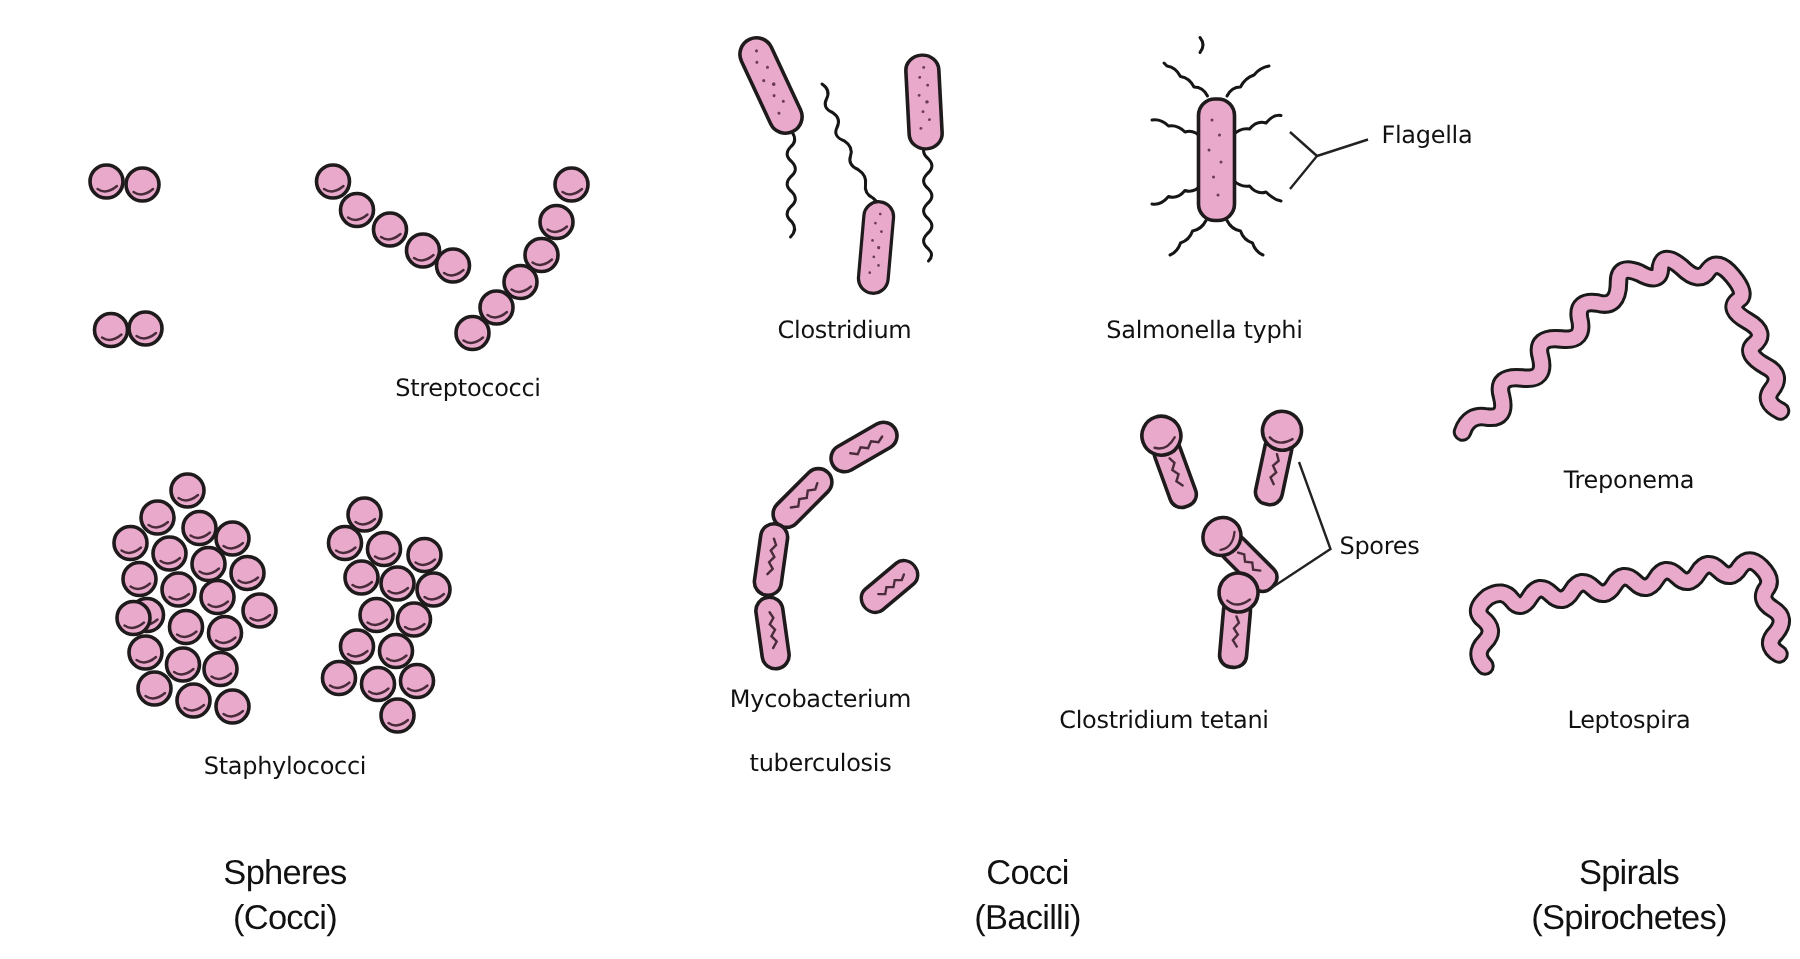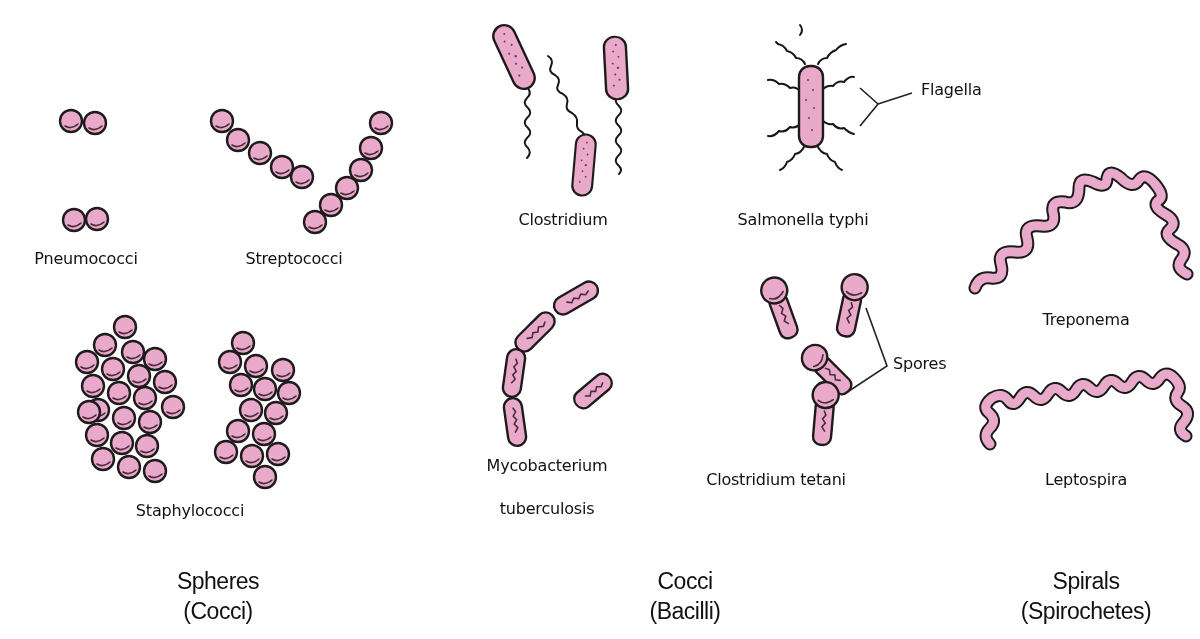--- a/index.html
+++ b/index.html
@@ -165,34 +165,33 @@
     <path class="spiral-out" d="M 975 288 q 4 -12 16 -10 q 14 2 10 -14 q -4 -14 14 -12 q 16 2 12 -14 q -4 -14 14 -12 q 16 2 12 -14 q -2 -12 12 -10 q 14 4 14 -14 q 0 -12 14 -6 q 14 8 14 -4 q 2 -10 14 0 q 12 12 18 2 q 6 -8 16 4 q 10 12 4 16 q -8 6 6 14 q 14 8 4 16 q -6 6 8 14 q 12 6 4 16 q -6 8 6 14"></path>
     <path class="spiral-in" d="M 975 288 q 4 -12 16 -10 q 14 2 10 -14 q -4 -14 14 -12 q 16 2 12 -14 q -4 -14 14 -12 q 16 2 12 -14 q -2 -12 12 -10 q 14 4 14 -14 q 0 -12 14 -6 q 14 8 14 -4 q 2 -10 14 0 q 12 12 18 2 q 6 -8 16 4 q 10 12 4 16 q -8 6 6 14 q 14 8 4 16 q -6 6 8 14 q 12 6 4 16 q -6 8 6 14"></path>
   </g>
 
   <g>
     <path class="spiral-out" d="M 990 444 q -8 -8 0 -16 q 8 -8 -2 -16 q -6 -6 4 -14 q 10 -6 16 2 q 6 8 12 -2 q 6 -10 14 -2 q 8 8 14 -2 q 6 -10 14 -2 q 8 8 14 -2 q 6 -10 14 -2 q 8 8 14 -2 q 6 -10 14 -2 q 8 8 14 -2 q 6 -10 14 -2 q 8 8 14 -2 q 6 -8 14 0 q 8 8 4 14 q -6 8 4 14 q 10 6 2 16 q -8 8 2 14"></path>
     <path class="spiral-in" d="M 990 444 q -8 -8 0 -16 q 8 -8 -2 -16 q -6 -6 4 -14 q 10 -6 16 2 q 6 8 12 -2 q 6 -10 14 -2 q 8 8 14 -2 q 6 -10 14 -2 q 8 8 14 -2 q 6 -10 14 -2 q 8 8 14 -2 q 6 -10 14 -2 q 8 8 14 -2 q 6 -10 14 -2 q 8 8 14 -2 q 6 -8 14 0 q 8 8 4 14 q -6 8 4 14 q 10 6 2 16 q -8 8 2 14"></path>
   </g>
 </svg>
 
-  <div class="lbl center" style="left:86px; top:245px;">Pneumococci</div>
-  <div class="lbl center" style="left:294px; top:245px;">Streptococci</div>
+  <div class="lbl center" style="left:312px; top:245px;">Streptococci</div>
   <div class="lbl center" style="left:190px; top:497px;text-align:right;">Staphylococci</div>
   <div class="lbl center" style="left:563px; top:206px;">Clostridium</div>
   <div class="lbl center" style="left:803px; top:206px;">Salmonella typhi</div>
   <div class="lbl" style="left:921px; top:76px;">Flagella</div>
   <div class="lbl center" style="left:547px; top:452px;">Mycobacterium</div>
   <div class="lbl center" style="left:547px; top:495px;">tuberculosis</div>
   <div class="lbl center" style="left:776px; top:466px;">Clostridium tetani</div>
   <div class="lbl" style="left:893px; top:350px;">Spores</div>
   <div class="lbl center" style="left:1086px; top:306px;">Treponema</div>
   <div class="lbl center" style="left:1086px; top:466px;">Leptospira</div>
 
-  <div class="cat" style="left:190px; top:566px;margin-left:28px;">
+  <div class="cat" style="left:190px; top:566px;">
     <div>Spheres</div>
     <div>(Cocci)</div>
   </div>
   <div class="cat" style="left:685px; top:566px;">
     <div>Cocci</div>
     <div>(Bacilli)</div>
   </div>
   <div class="cat" style="left:1086px; top:566px;">
     <div>Spirals</div>
     <div>(Spirochetes)</div>

